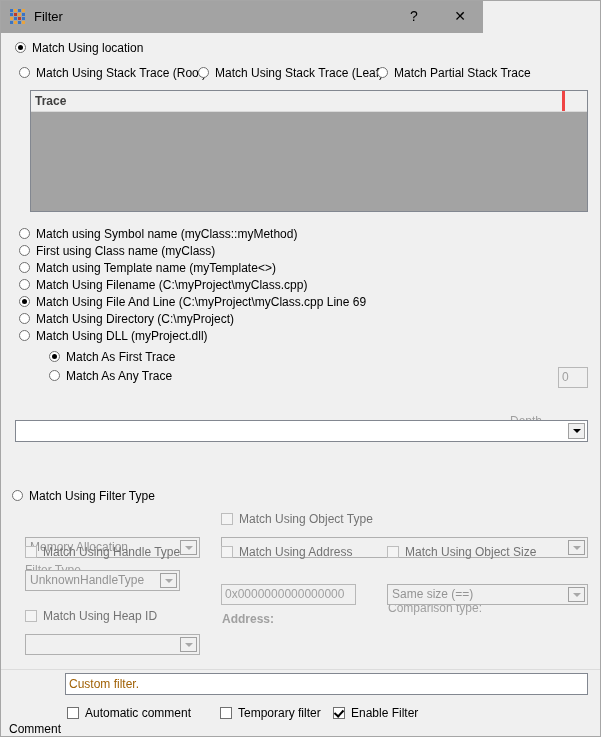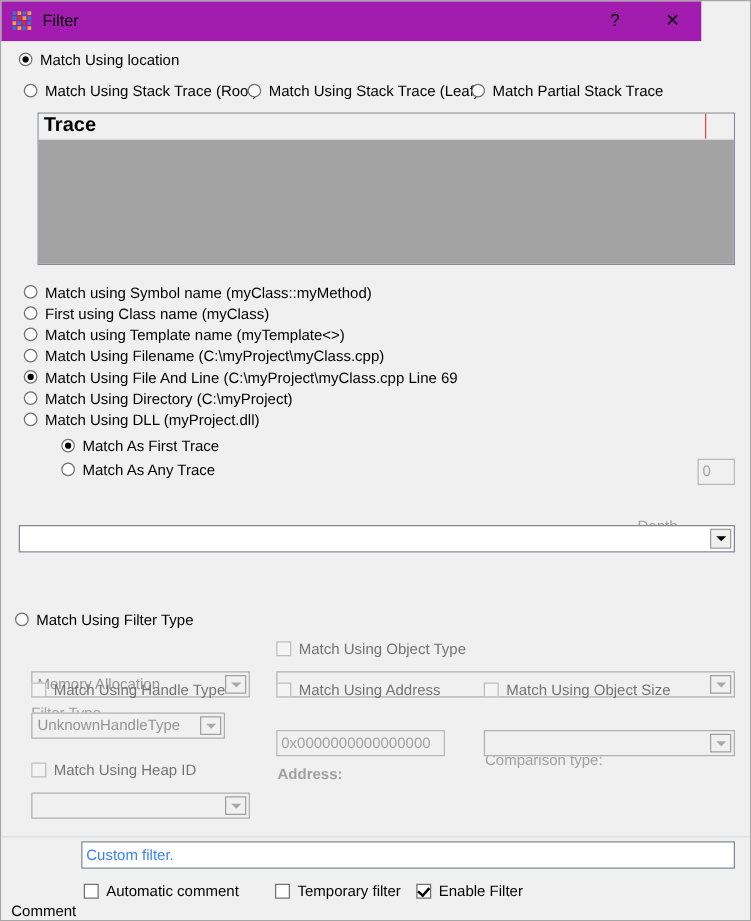--- a/index.html
+++ b/index.html
@@ -20,22 +20,22 @@
     box-sizing: border-box;
     background: #f0f0f0;
     border: 1px solid #a6a6a6;
     overflow: hidden;
   }
 
   
   #titlebar {
     position: absolute;
     left: 0; top: 0;
-    width: 560px; height: 32px;
-    background: #a21caf;
+    width: 482px; height: 32px;
+    background: #a3a3a3;
     border-bottom: 1px solid #f0f0f0;
   }
   #app-icon {
     position: absolute;
     left: 9px; top: 8px;
     width: 16px; height: 16px;
     display: grid;
     grid-template-columns: repeat(4, 3px);
     grid-template-rows: repeat(4, 3px);
     gap: 1px;
@@ -139,43 +139,43 @@
     width: 100%; height: 21px;
     background: #f0f0f0;
     border-bottom: 1px solid #d9d9d9;
     box-sizing: border-box;
   }
   #trace-col {
     position: absolute;
     left: 0; top: 0;
     width: 534px; height: 20px;
     box-sizing: border-box;
-    border-right: 1px solid #ef4444;
+    border-right: 3px solid #ef4444;
     font-weight: bold;
-    color: #000000;
-    font-size: 16px;
+    color: #404040;
+    font-size: 12px;
     line-height: 20px;
     padding-left: 4px;
   }
   #trace-body {
     position: absolute;
     left: 0; top: 21px;
     width: 100%; height: 99px;
     background: #a3a3a3;
   }
 
   
   .tinput {
     position: absolute;
     box-sizing: border-box;
     border: 1px solid #828790;
     background: #ffffff;
     font-family: "Liberation Sans", sans-serif;
     font-size: 12px;
-    color: #3b82f6;
+    color: #a16207;
     padding: 0 3px;
     line-height: 18px;
     outline: none;
   }
   .tinput.dis {
     background: #f0f0f0;
     border-color: #b8b8b8;
     color: #a0a0a0;
   }
 
@@ -368,20 +368,21 @@
     </div>
     <div class="lab dis" style="left:221px; top:539px;font-weight:bold;">Address:</div>
     <div class="tinput dis" style="left:220px; top:551px; width:135px; height:21px; line-height:19px;">0x0000000000000000</div>
 
     <div class="cb dis" style="left:386px; top:512px;">
       <span class="mark"></span>
       <span class="lbl">Match Using Object Size</span>
     </div>
     <div class="lab dis" style="left:387px; top:528px;">Comparison type:</div>
     <div class="combo dis" style="left:386px; top:551px; width:201px; height:21px; line-height:19px;">
+      <span class="val">Same size (==)</span>
       <span class="arrowbox"></span>
     </div>
 
     <div class="cb dis" style="left:24px; top:576px;">
       <span class="mark"></span>
       <span class="lbl">Match Using Heap ID</span>
     </div>
     <div class="combo dis" style="left:24px; top:601px; width:175px; height:21px; line-height:19px;">
       <span class="val"></span>
       <span class="arrowbox"></span>

